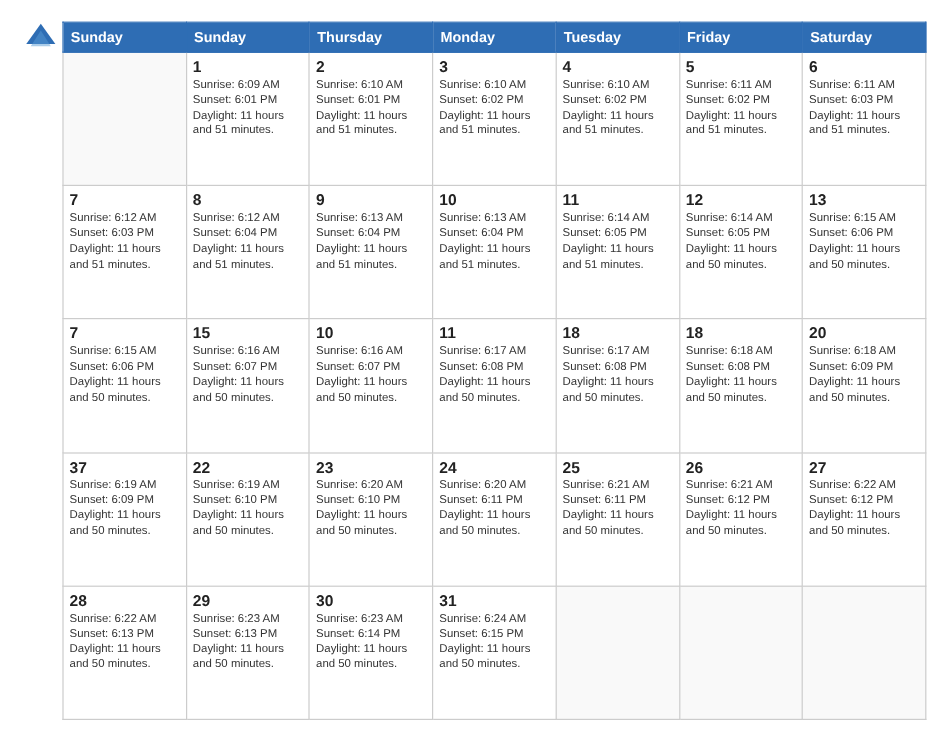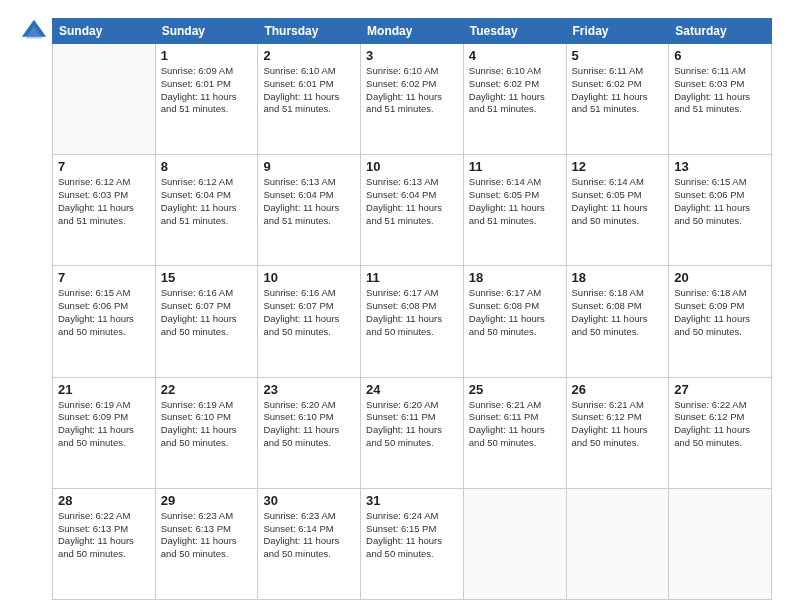--- a/index.html
+++ b/index.html
@@ -216,21 +216,21 @@
             <span class="day-num">18</span>
             <div class="cell-info">Sunrise: 6:18 AM<br>Sunset: 6:08 PM<br>Daylight: 11 hours<br>and 50 minutes.</div>
           </td>
           <td>
             <span class="day-num">20</span>
             <div class="cell-info">Sunrise: 6:18 AM<br>Sunset: 6:09 PM<br>Daylight: 11 hours<br>and 50 minutes.</div>
           </td>
         </tr>
         <tr>
           <td>
-            <span class="day-num">21</span>
+            <span class="day-num">37</span>
             <div class="cell-info">Sunrise: 6:19 AM<br>Sunset: 6:09 PM<br>Daylight: 11 hours<br>and 50 minutes.</div>
           </td>
           <td>
             <span class="day-num">22</span>
             <div class="cell-info">Sunrise: 6:19 AM<br>Sunset: 6:10 PM<br>Daylight: 11 hours<br>and 50 minutes.</div>
           </td>
           <td>
             <span class="day-num">23</span>
             <div class="cell-info">Sunrise: 6:20 AM<br>Sunset: 6:10 PM<br>Daylight: 11 hours<br>and 50 minutes.</div>
           </td>

